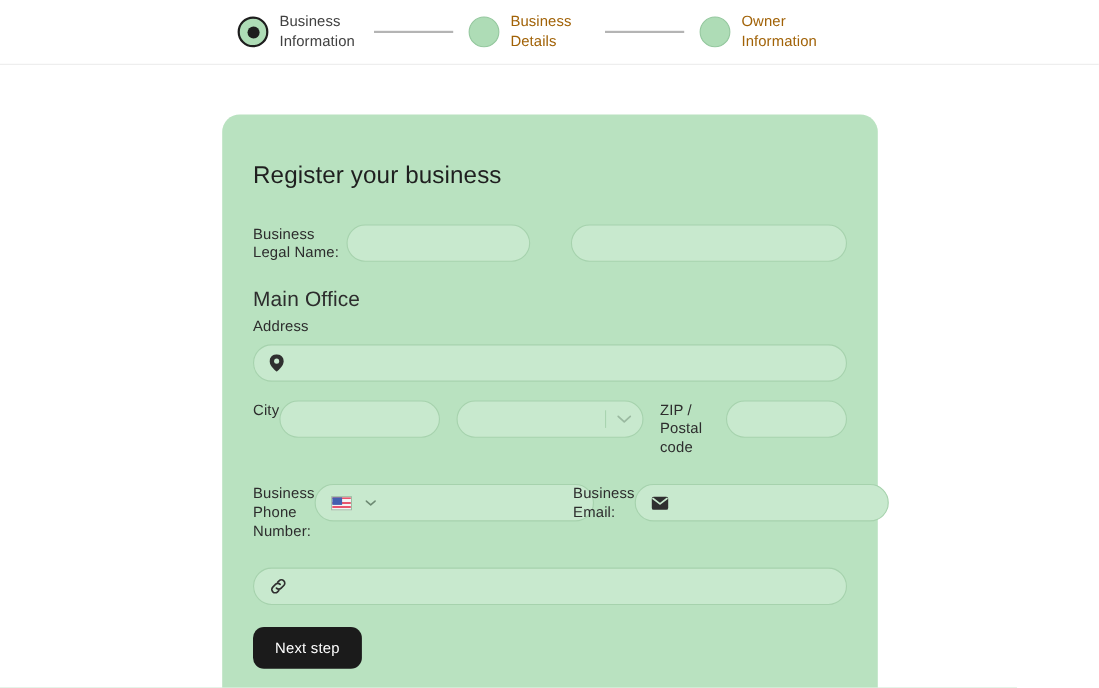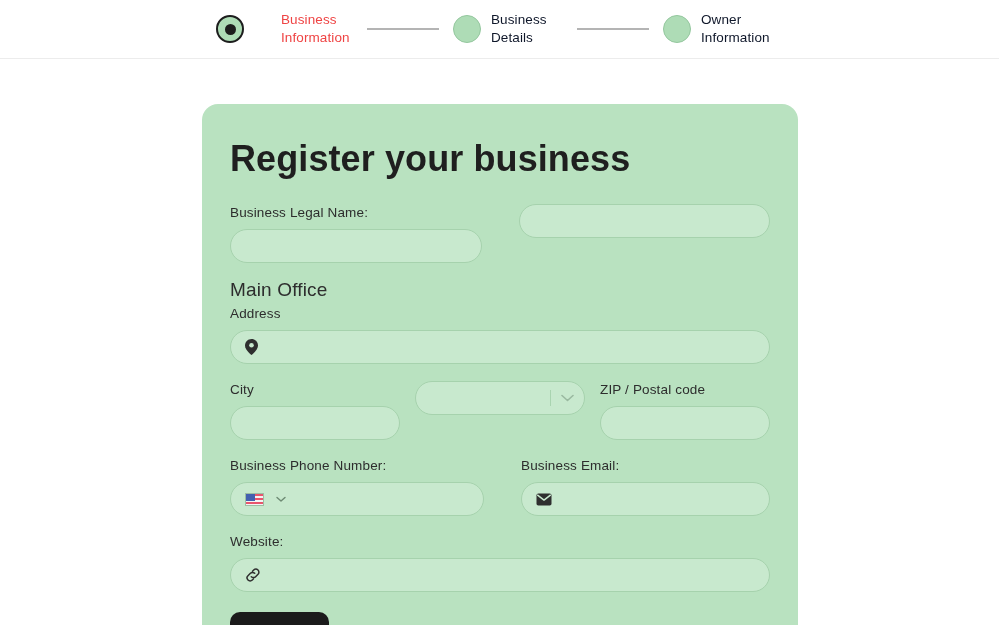--- a/index.html
+++ b/index.html
@@ -66,22 +66,22 @@
     border: 1.5px solid #94c79e;
   }
 
   .step-label {
     font-size: 13.5px;
     line-height: 18.5px;
     width: 72px;
     letter-spacing: 0.1px;
   }
 
-  .step-label.active { color: #ef4444; margin-left: 27px; }
-  .step-label.pending { color: #0f172a; }
+  .step-label.active { color: #404040; }
+  .step-label.pending { color: #a16207; }
 
   .step-connector {
     width: 72px;
     height: 1.5px;
     background: #b4b4b4;
     margin: 0 14px;
     flex: 0 0 72px;
   }
 
   
@@ -96,22 +96,22 @@
     left: 202px;
     top: 45px;
     width: 596px;
     min-height: 540px;
     background: #b9e2c0;
     border-radius: 16px;
     padding: 38px 28px 0 28px;
   }
 
   .card-title {
-    font-size: 36px;
-    font-weight: 700;
+    font-size: 22px;
+    font-weight: 400;
     color: #1f1f1f;
     letter-spacing: 0.1px;
     margin-bottom: 28px;
     line-height: 34px;
   }
 
   .field-label {
     font-size: 13.5px;
     color: #2d2d2d;
     letter-spacing: 0.15px;
@@ -156,21 +156,21 @@
     gap: 15px;
     margin-bottom: 17px;
   }
 
   .col-half { width: 254px; }
   .col-city { width: 170px; }
   .col-state { width: 170px; }
   .col-zip { width: 170px; }
   .col-full { width: 100%; }
 
-  .field-block { display: flex; flex-direction: column; }
+  .field-block { display: flex; }
 
   
   .input-icon {
     display: flex;
     align-items: center;
     gap: 8px;
   }
 
   .lead-icon {
     flex: 0 0 auto;
@@ -360,21 +360,20 @@
               <path d="M1.6 2.2L8 7.1L14.4 2.2" stroke="#c8e9ce" stroke-width="1.5" fill="none" stroke-linecap="round" stroke-linejoin="round"></path>
             </svg>
           </span>
           <input style="border: none; background: transparent; outline: none; flex: 1 1 0%; font-family: &quot;Liberation Sans&quot;, sans-serif; font-size: 13.5px; color: rgb(45, 45, 45);" type="text" value="" placeholder="">
         </div>
       </div>
     </div>
 
     
     <div class="field-block col-full">
-      <label class="field-label">Website:</label>
       <div class="input input-icon">
         <span class="lead-icon">
           <svg width="16" height="16" viewBox="0 0 16 16" aria-hidden="true">
             <path d="M6.3 9.7a3 3 0 0 0 4.3 0l2.4-2.4a3 3 0 0 0-4.3-4.3L7.5 4.2" stroke="#2f2f2f" stroke-width="1.5" fill="none" stroke-linecap="round"></path>
             <path d="M9.7 6.3a3 3 0 0 0-4.3 0L3 8.7a3 3 0 0 0 4.3 4.3l1.2-1.2" stroke="#2f2f2f" stroke-width="1.5" fill="none" stroke-linecap="round"></path>
           </svg>
         </span>
         <input style="border: none; background: transparent; outline: none; flex: 1 1 0%; font-family: &quot;Liberation Sans&quot;, sans-serif; font-size: 13.5px; color: rgb(45, 45, 45);" type="text" value="" placeholder="">
       </div>
     </div>

